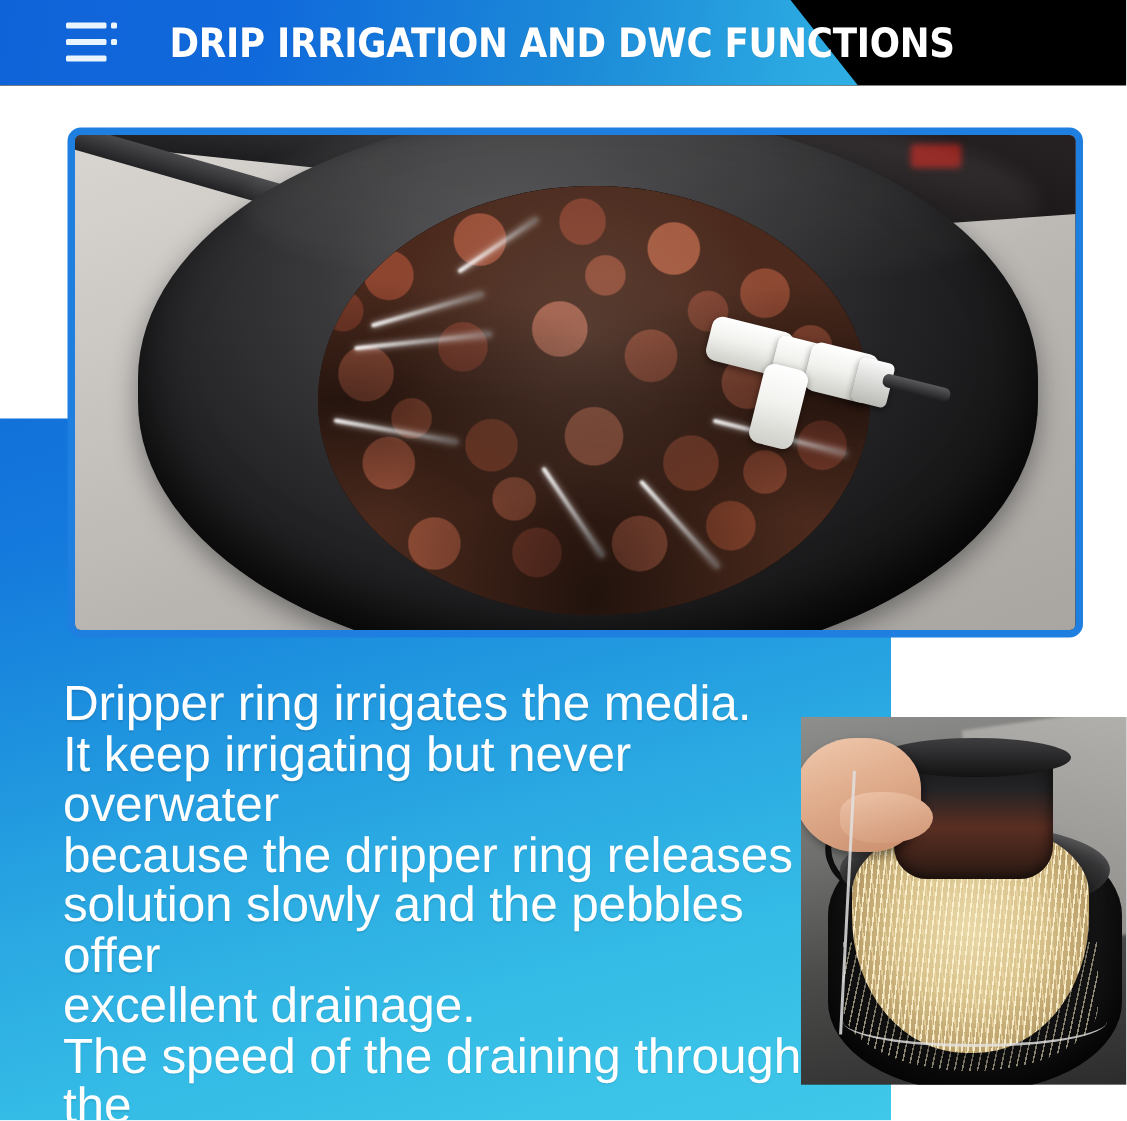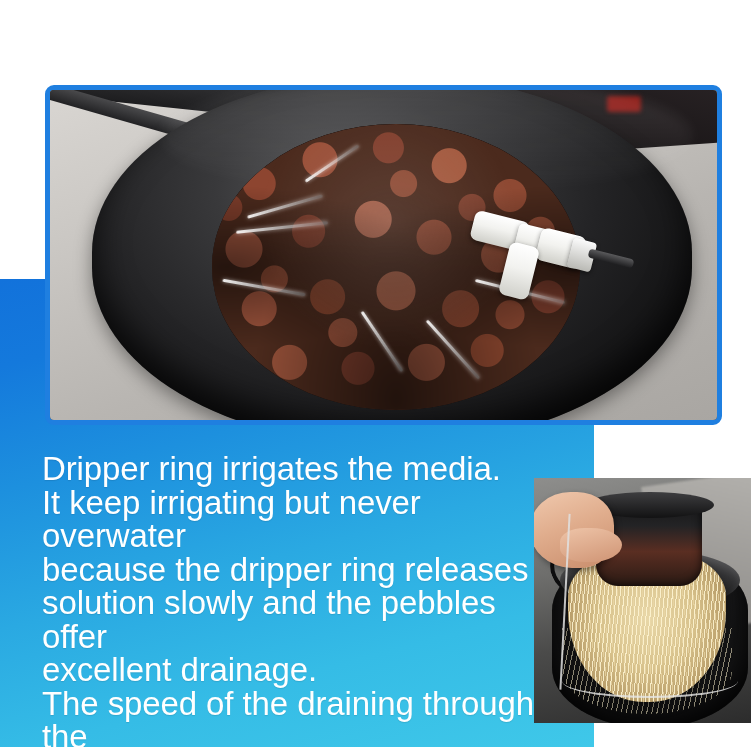--- a/index.html
+++ b/index.html
@@ -366,20 +366,31 @@
         <div class="fit-part fit-h1"></div>
         <div class="fit-part fit-h2"></div>
         <div class="fit-part fit-h3"></div>
         <div class="fit-part fit-cap"></div>
         <div class="fit-part fit-v"></div>
         <div class="fit-tube"></div>
       </div>
     </div>
   </div>
 
+  <div class="header">
+    <div class="header-gradient"></div>
+    <div class="header-icon">
+      <div class="hline l1"></div>
+      <div class="hline l2"></div>
+      <div class="hline l3"></div>
+      <div class="hdot d1"></div>
+      <div class="hdot d2"></div>
+    </div>
+    <div class="header-title">DRIP IRRIGATION AND DWC FUNCTIONS</div>
+  </div>
 
   <div class="text-block">Dripper ring irrigates the media.
 It keep irrigating but never overwater
 because the dripper ring releases
 solution slowly and the pebbles offer
 excellent drainage.
 The speed of the draining through the
 pebbles reoxygenates the roots at every
 feed ensuring long-term root health.</div>
 

